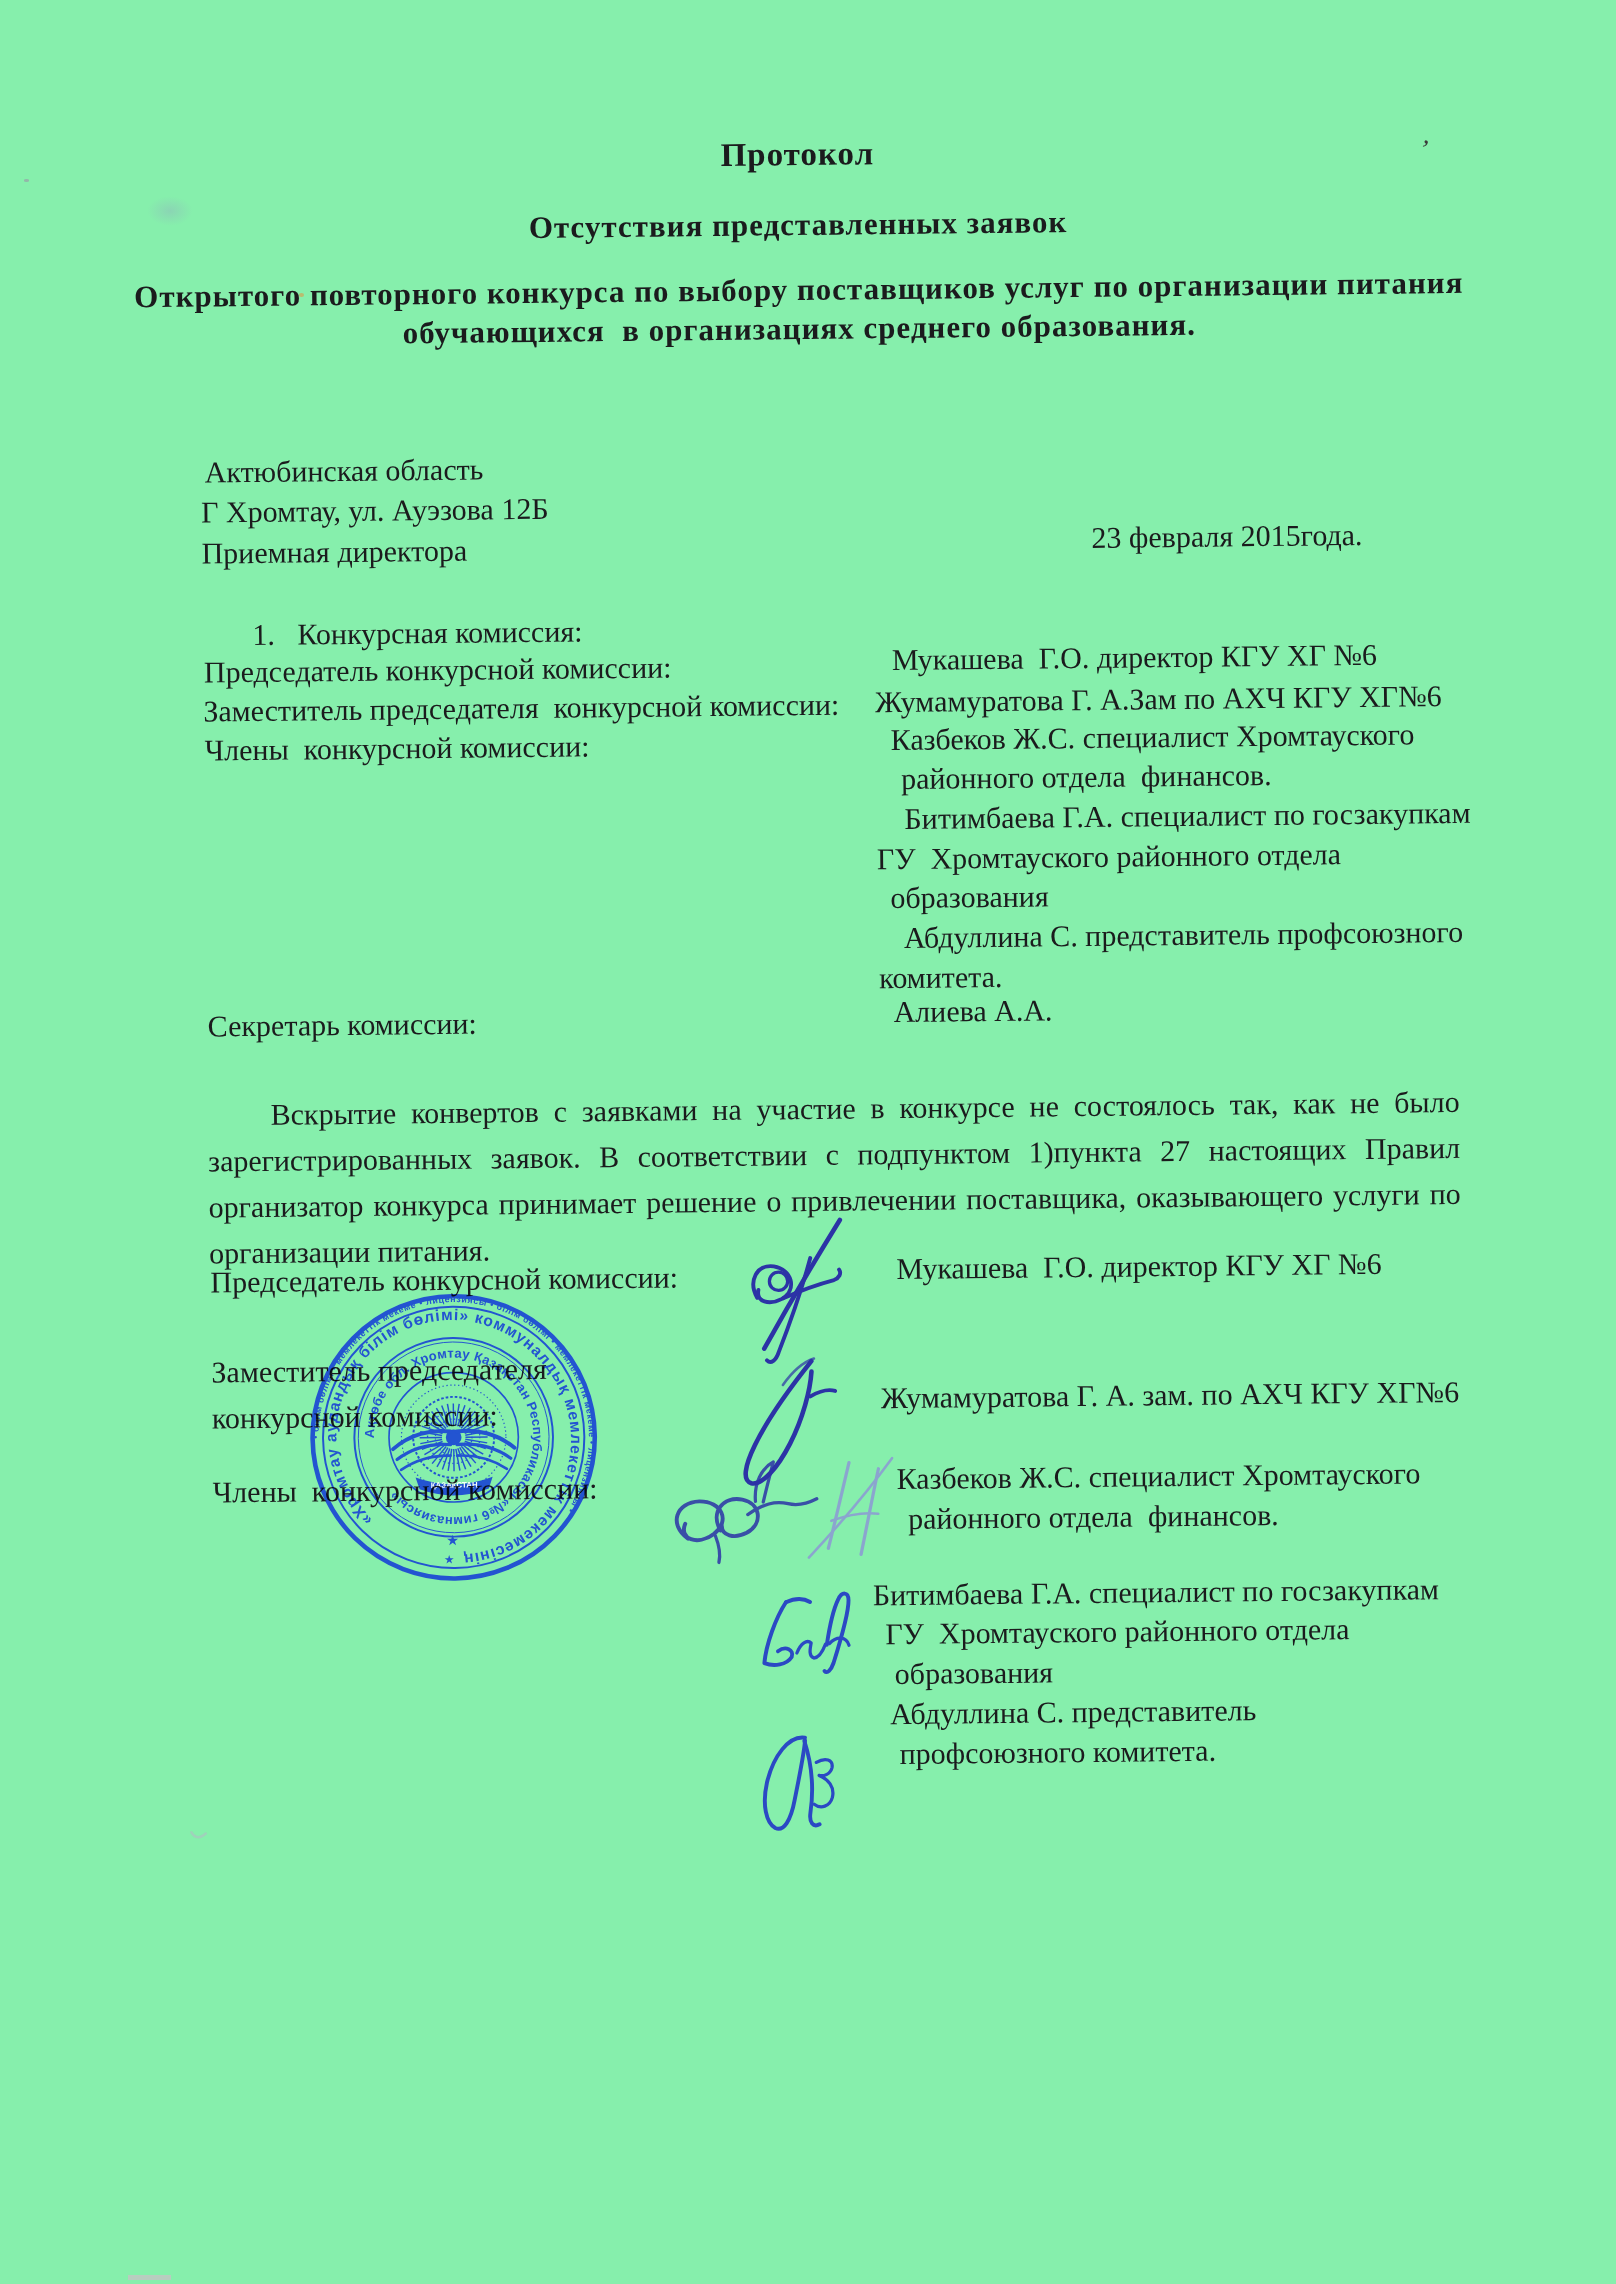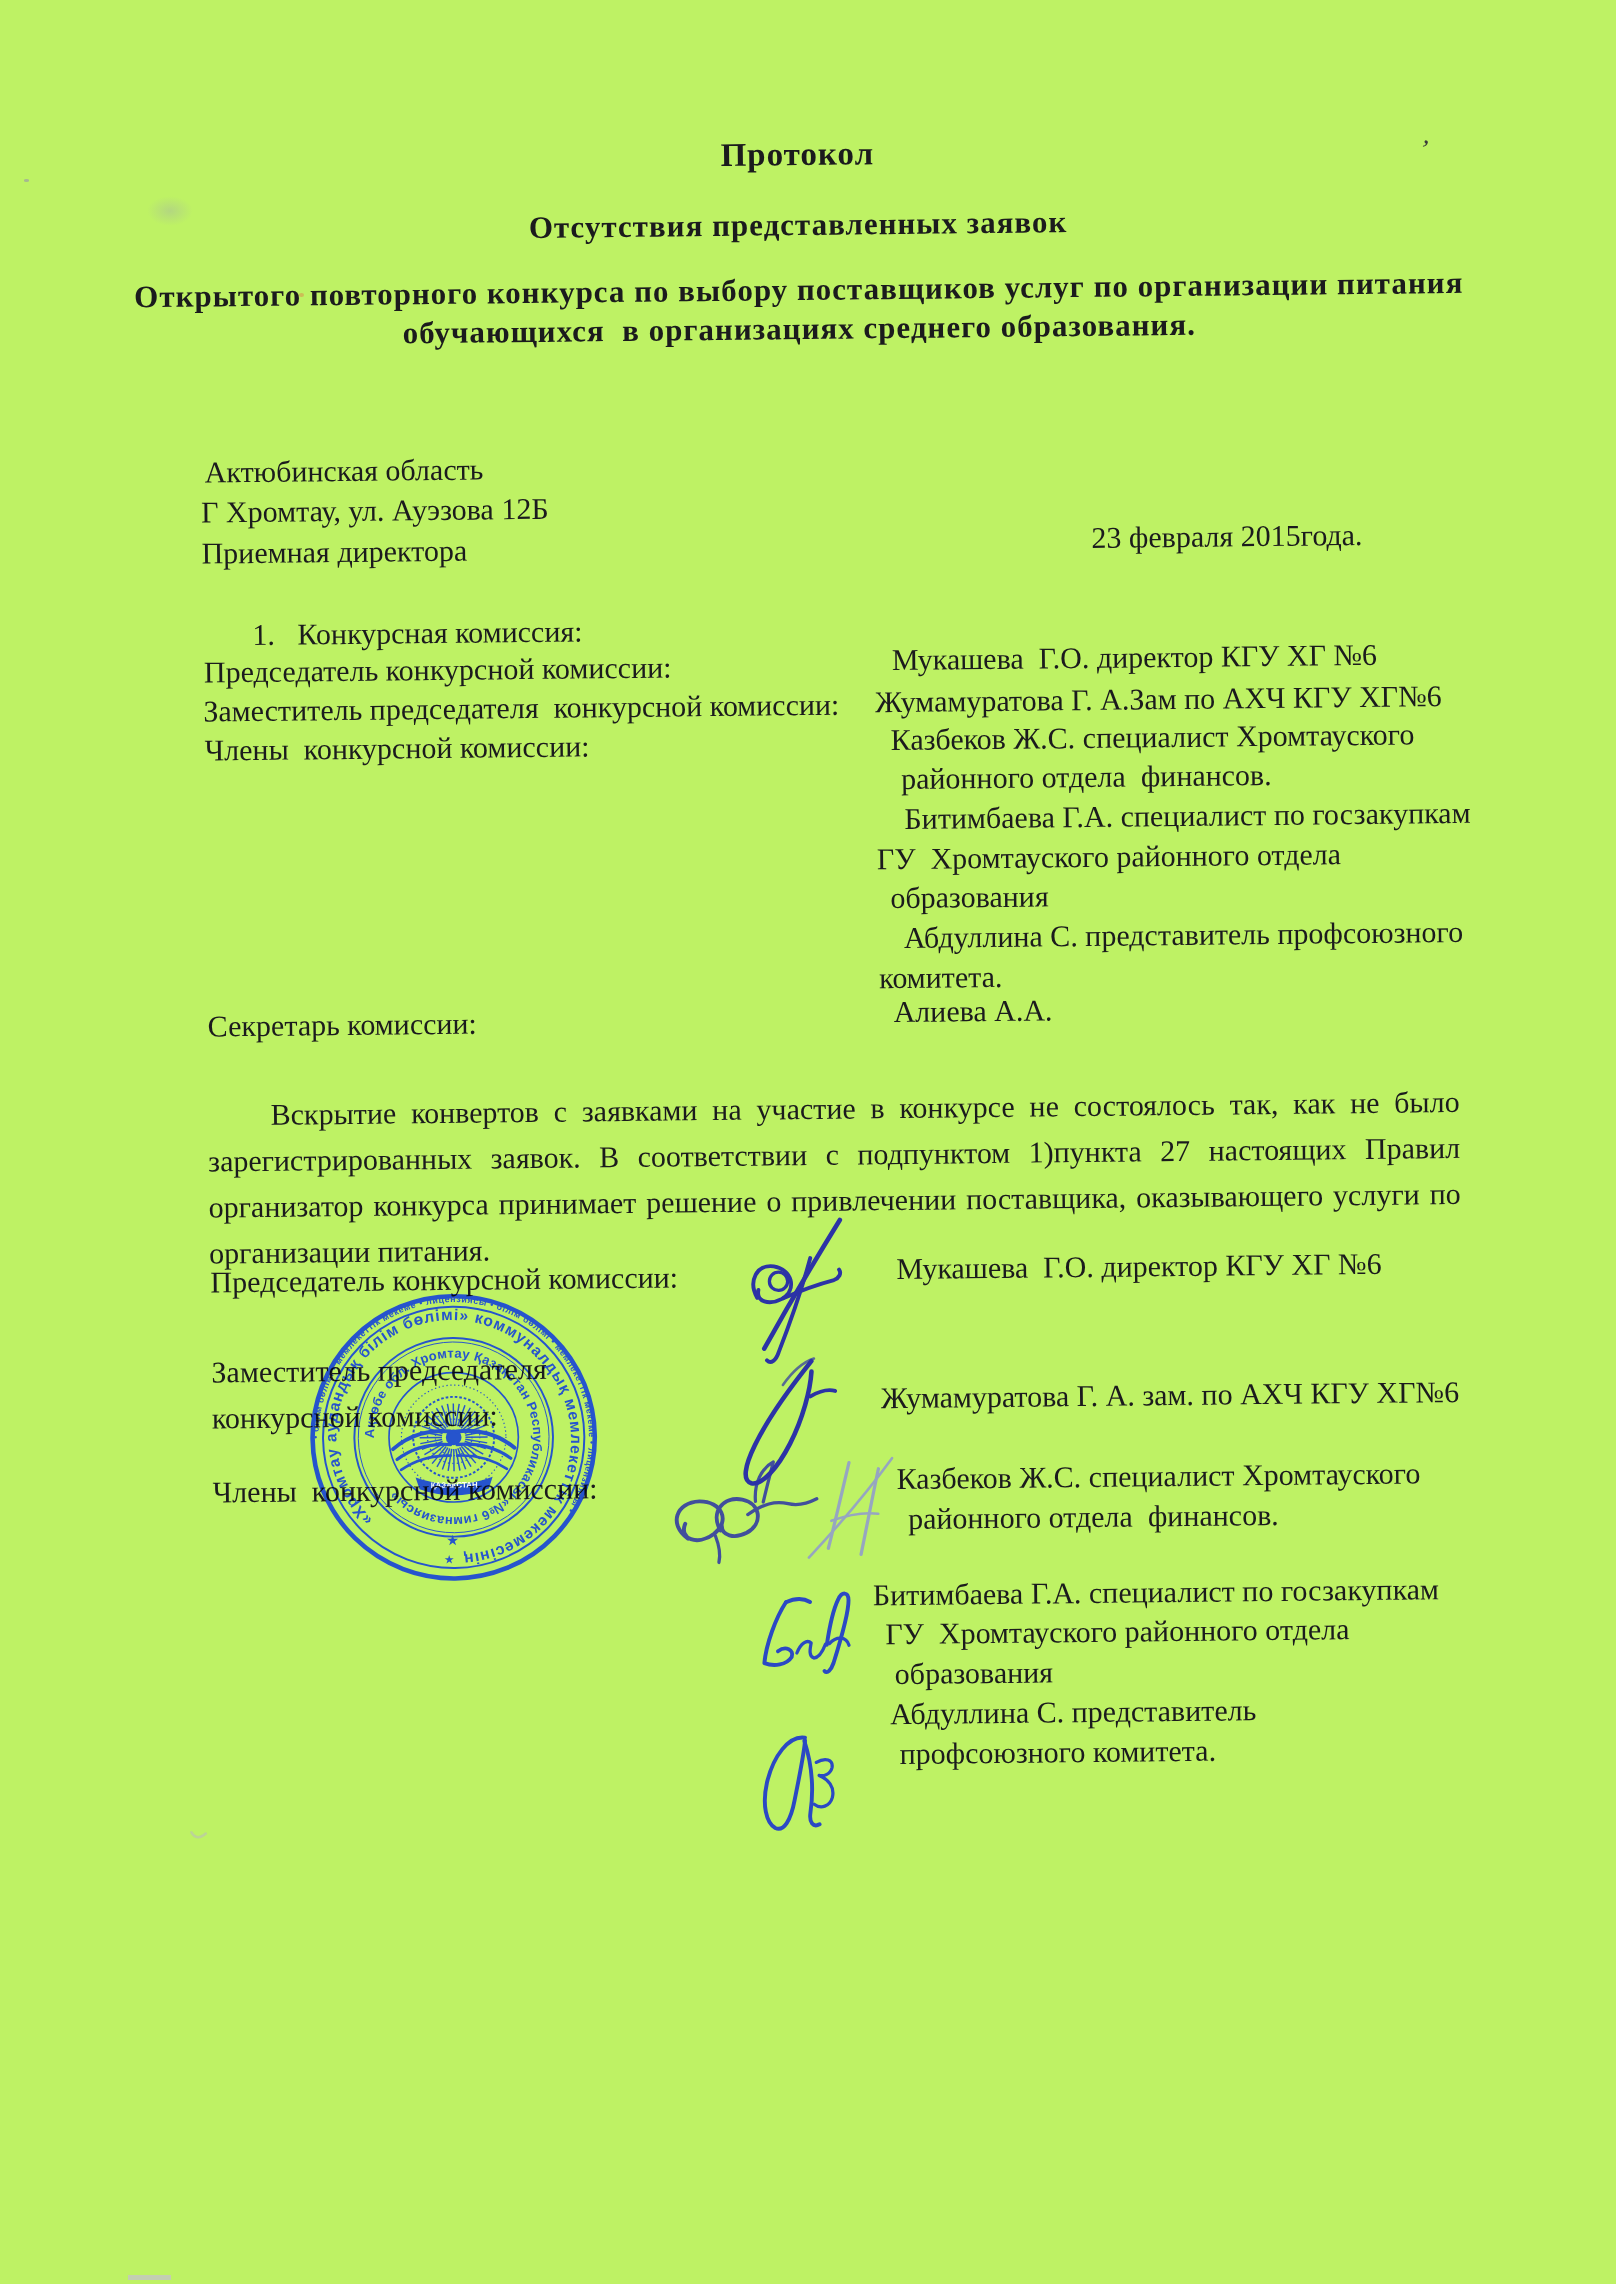--- a/index.html
+++ b/index.html
@@ -1,16 +1,16 @@
 <!DOCTYPE html>
 <html style="font-size:10.4px"><head>
 <meta charset="utf-8">
 <style>
   html,body{margin:0;padding:0;background:#e8e8e8;}
-  .page{position:relative;width:1616px;height:2284px;background:#bef264;overflow:hidden;
+  .page{position:relative;width:1616px;height:2284px;background:#86efac;overflow:hidden;
         font-family:"Liberation Serif","DejaVu Serif",serif;color:#1b1b1d;}
   .doc{position:absolute;left:0;top:0;width:1616px;height:2284px;transform:rotate(-0.62deg);transform-origin:808px 1142px;}
   .abs{position:absolute;white-space:pre;font-size:30px;line-height:1;}
   .b{font-weight:bold;}
   .center{left:0;width:1616px;text-align:center;letter-spacing:1px;}
   .just{white-space:normal;text-align:justify;text-indent:63px;line-height:46px;width:1252px;font-size:30px;}
   .overlay{position:absolute;left:0;top:0;mix-blend-mode:multiply;pointer-events:none;}
   .stamp{position:absolute;left:297px;top:1280px;mix-blend-mode:multiply;opacity:.95;}
   .artifact{position:absolute;}
   .smudge{width:46px;height:30px;border-radius:50%;

